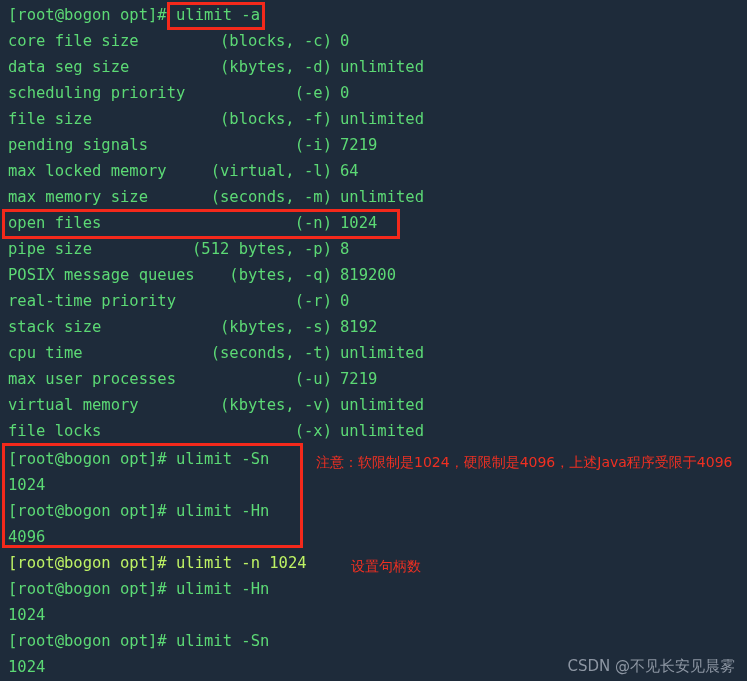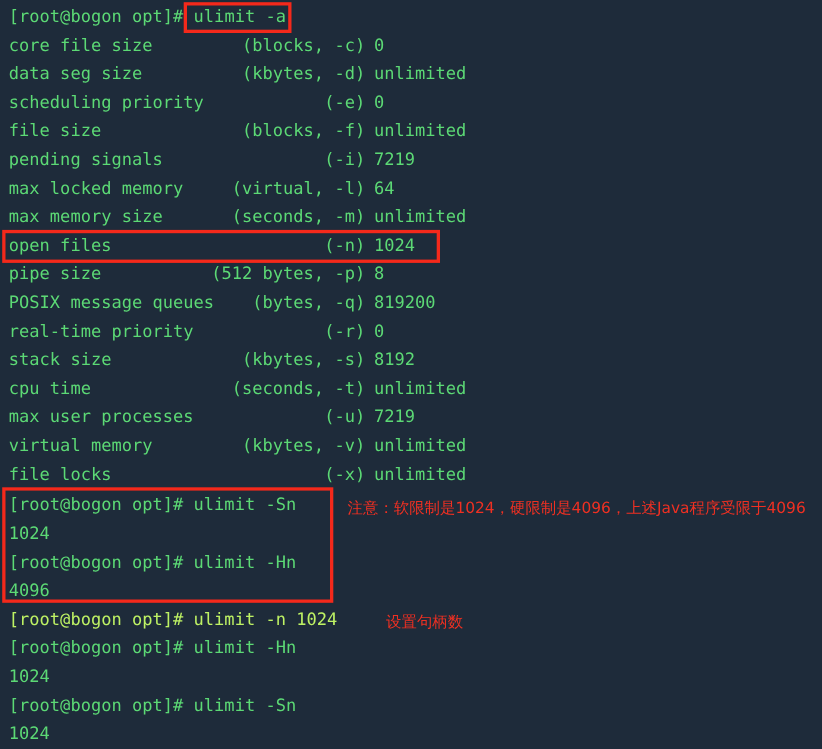--- a/index.html
+++ b/index.html
@@ -151,14 +151,15 @@
   <div class="line" style="top: 628px; color: rgb(92, 217, 117);">[root@bogon opt]# ulimit -Sn</div>
   <div class="line" style="top: 654px; color: rgb(92, 217, 117);">1024</div>
 
   <div class="redbox" id="box-ulimit-a" style="border-color: rgb(244, 41, 27);"></div>
   <div class="redbox" id="box-open-files" style="border-color: rgb(244, 41, 27);"></div>
   <div class="redbox" id="box-soft-hard" style="border-color: rgb(244, 41, 27);"></div>
 
   <div class="annot" id="annot-limits" style="color: rgb(239, 48, 34);">注意：软限制是1024，硬限制是4096，上述Java程序受限于4096</div>
   <div class="annot" id="annot-sethand" style="color: rgb(239, 48, 34);">设置句柄数</div>
 
+  <div id="watermark" style="color: rgb(141, 150, 163);">CSDN @不见长安见晨雾</div>
 
 </div>
 
 </body></html>

